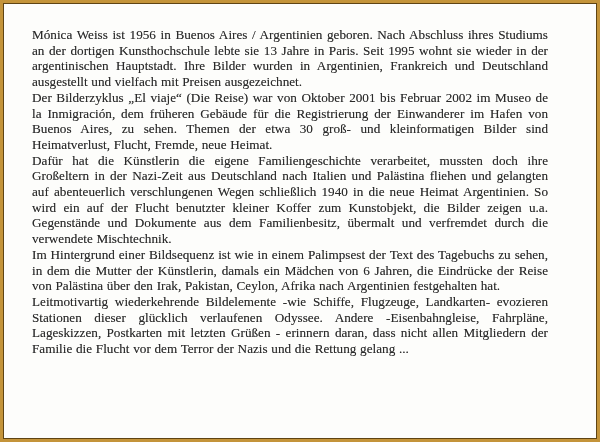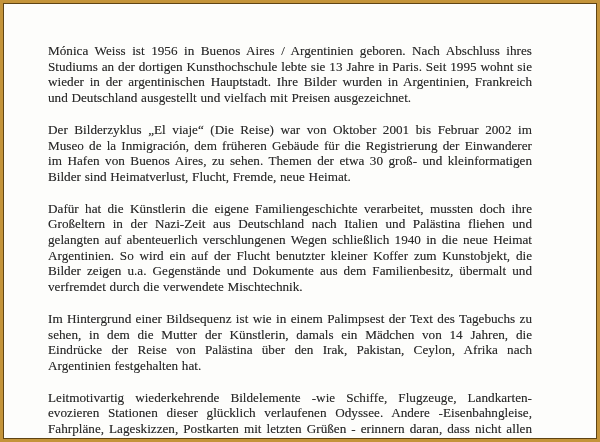--- a/index.html
+++ b/index.html
@@ -23,35 +23,35 @@
   }
   .doc-title{
     margin:0 0 18px 0;
     font-size:14px;
     font-weight:400;
     letter-spacing:0.6px;
     color:var(--text);
     text-shadow:0 0 0.5px rgba(40,40,40,0.45);
   }
   .bodytext p{
-    margin:16px;
+    margin:0;
     font-size:13.2px;
     line-height:15.7px;
     text-align:justify;
     color:var(--text);
     text-shadow:0 0 0.5px rgba(40,40,40,0.45);
     word-spacing:0.4px;
   }
 </style>
 </head>
 <body>
 
 <div class="frame">
   <div class="content">
     <div class="bodytext">
       <p>Mónica Weiss ist 1956 in Buenos Aires / Argentinien geboren. Nach Abschluss ihres Studiums an der dortigen Kunsthochschule lebte sie 13 Jahre in Paris. Seit 1995 wohnt sie wieder in der argentinischen Hauptstadt. Ihre Bilder wurden in Argentinien, Frankreich und Deutschland ausgestellt und vielfach mit Preisen ausgezeichnet.</p>
       <p>Der Bilderzyklus „El viaje“ (Die Reise) war von Oktober 2001 bis Februar 2002 im Museo de la Inmigración, dem früheren Gebäude für die Registrierung der Einwanderer im Hafen von Buenos Aires, zu sehen. Themen der etwa 30 groß- und kleinformatigen Bilder sind Heimatverlust, Flucht, Fremde, neue Heimat.</p>
       <p>Dafür hat die Künstlerin die eigene Familiengeschichte verarbeitet, mussten doch ihre Großeltern in der Nazi-Zeit aus Deutschland nach Italien und Palästina fliehen und gelangten auf abenteuerlich verschlungenen Wegen schließlich 1940 in die neue Heimat Argentinien. So wird ein auf der Flucht benutzter kleiner Koffer zum Kunstobjekt, die Bilder zeigen u.a. Gegenstände und Dokumente aus dem Familienbesitz, übermalt und verfremdet durch die verwendete Mischtechnik.</p>
-      <p>Im Hintergrund einer Bildsequenz ist wie in einem Palimpsest der Text des Tagebuchs zu sehen, in dem die Mutter der Künstlerin, damals ein Mädchen von 14 Jahren, die Eindrücke der Reise von Palästina über den Irak, Pakistan, Ceylon, Afrika nach Argentinien festgehalten hat.</p>
+      <p>Im Hintergrund einer Bildsequenz ist wie in einem Palimpsest der Text des Tagebuchs zu sehen, in dem die Mutter der Künstlerin, damals ein Mädchen von 6 Jahren, die Eindrücke der Reise von Palästina über den Irak, Pakistan, Ceylon, Afrika nach Argentinien festgehalten hat.</p>
       <p>Leitmotivartig wiederkehrende Bildelemente -wie Schiffe, Flugzeuge, Landkarten- evozieren Stationen dieser glücklich verlaufenen Odyssee. Andere -Eisenbahngleise, Fahrpläne, Lageskizzen, Postkarten mit letzten Grüßen - erinnern daran, dass nicht allen Mitgliedern der Familie die Flucht vor dem Terror der Nazis und die Rettung gelang ...</p>
     </div>
   </div>
 </div>
 
 </body></html>

